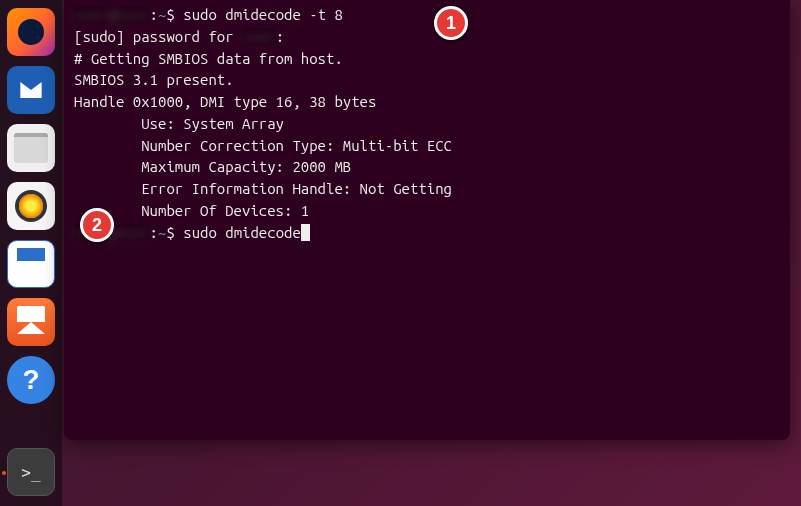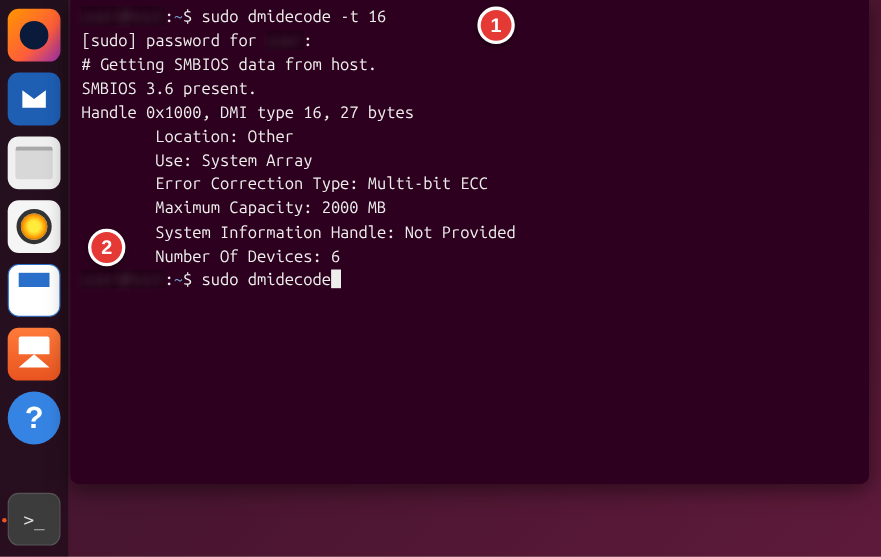--- a/index.html
+++ b/index.html
@@ -115,30 +115,29 @@
   <div class="dock-icon libreoffice"></div>
   <div class="dock-icon software"></div>
   <div class="dock-icon help"></div>
   <div style="flex:1"></div>
   <div class="dock-icon terminal active" style="margin-bottom:10px;">
     <span class="dock-indicator"></span>
   </div>
 </div>
 
 <div class="terminal-window">
-  <div class="term-line"><span class="prompt-blur">user@host</span><span class="prompt-sep">:</span><span class="prompt-path">~</span><span class="prompt-dollar">$</span> <span>sudo dmidecode -t 16</span></div>
+  <div class="term-line"><span class="prompt-blur">user@host</span><span class="prompt-sep">:</span><span class="prompt-path">~</span><span class="prompt-dollar">$</span> <span>sudo dmidecode -t 8</span></div>
   <div class="term-line"><span>[sudo] password for </span><span class="prompt-blur">user</span><span>:</span></div>
   <div class="term-line"># Getting SMBIOS data from host.</div>
-  <div class="term-line">SMBIOS 3.6 present.</div>
+  <div class="term-line">SMBIOS 3.1 present.</div>
   <div class="term-line"></div>
-  <div class="term-line">Handle 0x1000, DMI type 16, 27 bytes</div>
-  <div class="term-line">        Location: Other</div>
+  <div class="term-line">Handle 0x1000, DMI type 16, 38 bytes</div>
   <div class="term-line">        Use: System Array</div>
-  <div class="term-line">        Error Correction Type: Multi-bit ECC</div>
+  <div class="term-line">        Number Correction Type: Multi-bit ECC</div>
   <div class="term-line">        Maximum Capacity: 2000 MB</div>
-  <div class="term-line">        System Information Handle: Not Provided</div>
-  <div class="term-line">        Number Of Devices: 6</div>
+  <div class="term-line">        Error Information Handle: Not Getting</div>
+  <div class="term-line">        Number Of Devices: 1</div>
   <div class="term-line"></div>
   <div class="term-line"><span class="prompt-blur">user@host</span><span class="prompt-sep">:</span><span class="prompt-path">~</span><span class="prompt-dollar">$</span> <span>sudo dmidecode</span><span class="cursor"></span></div>
 </div>
 
 <div class="callout callout-1">1</div>
 <div class="callout callout-2">2</div>
 
 </body></html>

